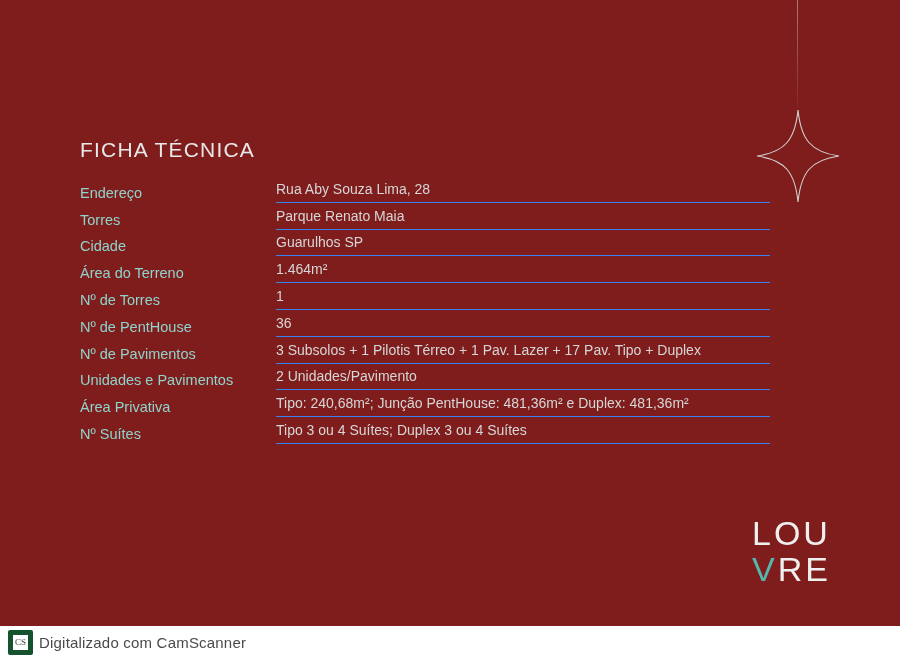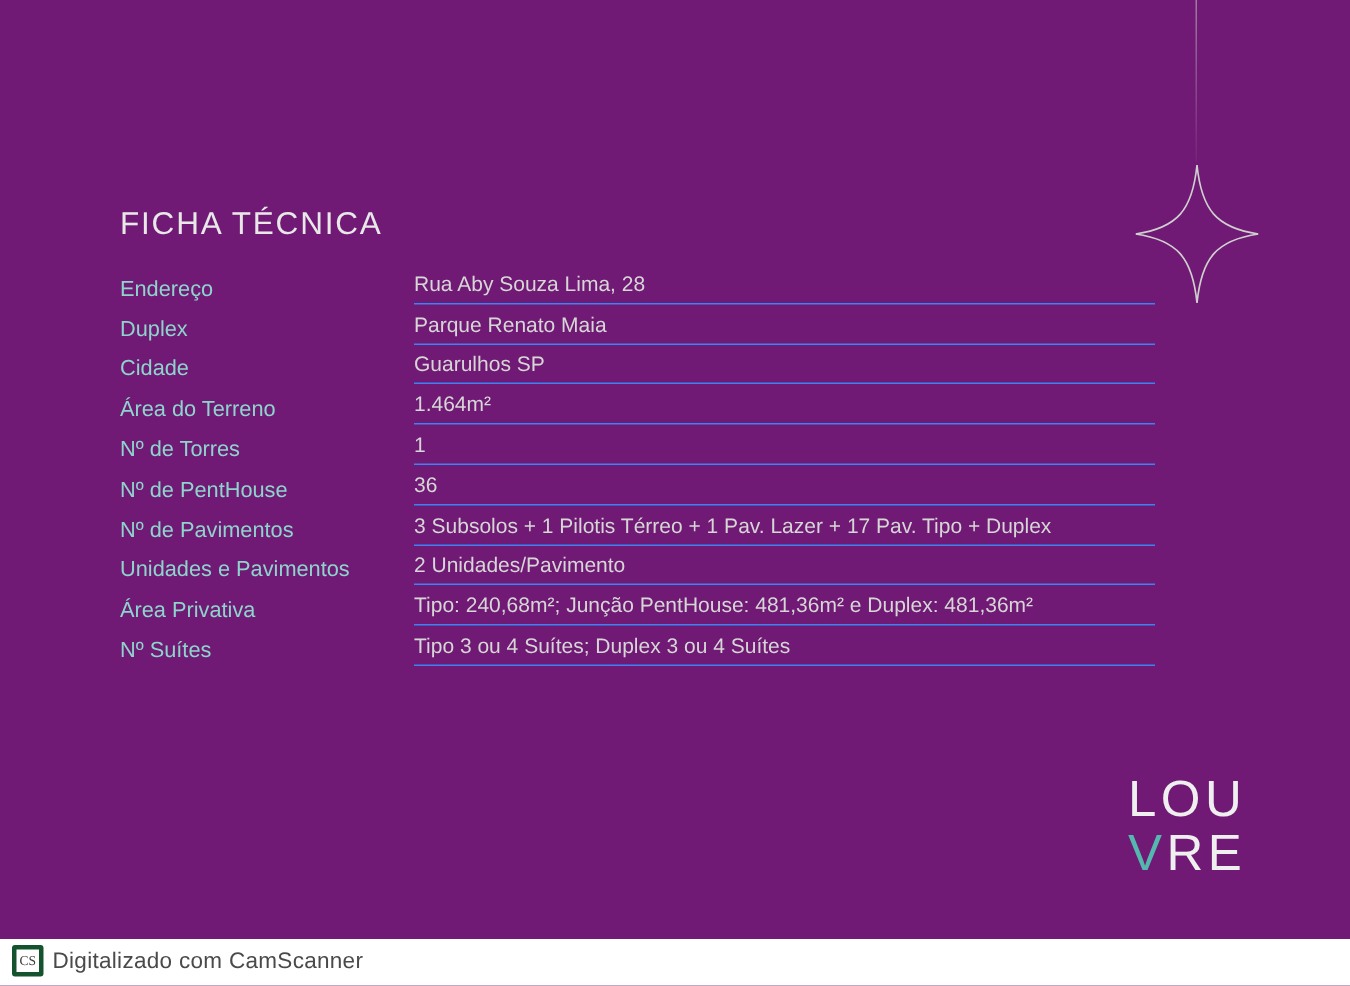--- a/index.html
+++ b/index.html
@@ -4,21 +4,21 @@
 <style>
   html, body {
     margin: 0;
     padding: 0;
     background: #ffffff;
   }
   #page {
     position: relative;
     width: 900px;
     height: 657px;
-    background: #701a75;
+    background: #7f1d1d;
     overflow: hidden;
     font-family: "Liberation Sans", sans-serif;
   }
   
   .hairline {
     position: absolute;
     left: 797px;
     top: 0px;
     width: 1px;
     height: 108px;
@@ -100,21 +100,21 @@
     position: absolute;
     left: 8px;
     top: 4px;
     display: flex;
     align-items: center;
     gap: 6px;
   }
   .cs-badge {
     width: 15px;
     height: 15px;
-    border: 3px solid #14532d;
+    border: 5px solid #14532d;
     border-radius: 2px;
     color: #3a3a3a;
     font-size: 9px;
     line-height: 15px;
     text-align: center;
     font-family: "Liberation Serif", serif;
   }
   .footer-text {
     font-family: Liberation Sans, sans-serif;
     font-size: 15px;
@@ -138,21 +138,21 @@
   <div class="spec-table">
 
     <div class="row">
       <div class="label">Endereço</div>
       <div class="value-wrap">
         <div class="value">Rua Aby Souza Lima, 28</div>
       </div>
     </div>
 
     <div class="row">
-      <div class="label">Duplex</div>
+      <div class="label">Torres</div>
       <div class="value-wrap">
         <div class="value">Parque Renato Maia</div>
       </div>
     </div>
 
     <div class="row">
       <div class="label">Cidade</div>
       <div class="value-wrap">
         <div class="value">Guarulhos SP</div>
       </div>

